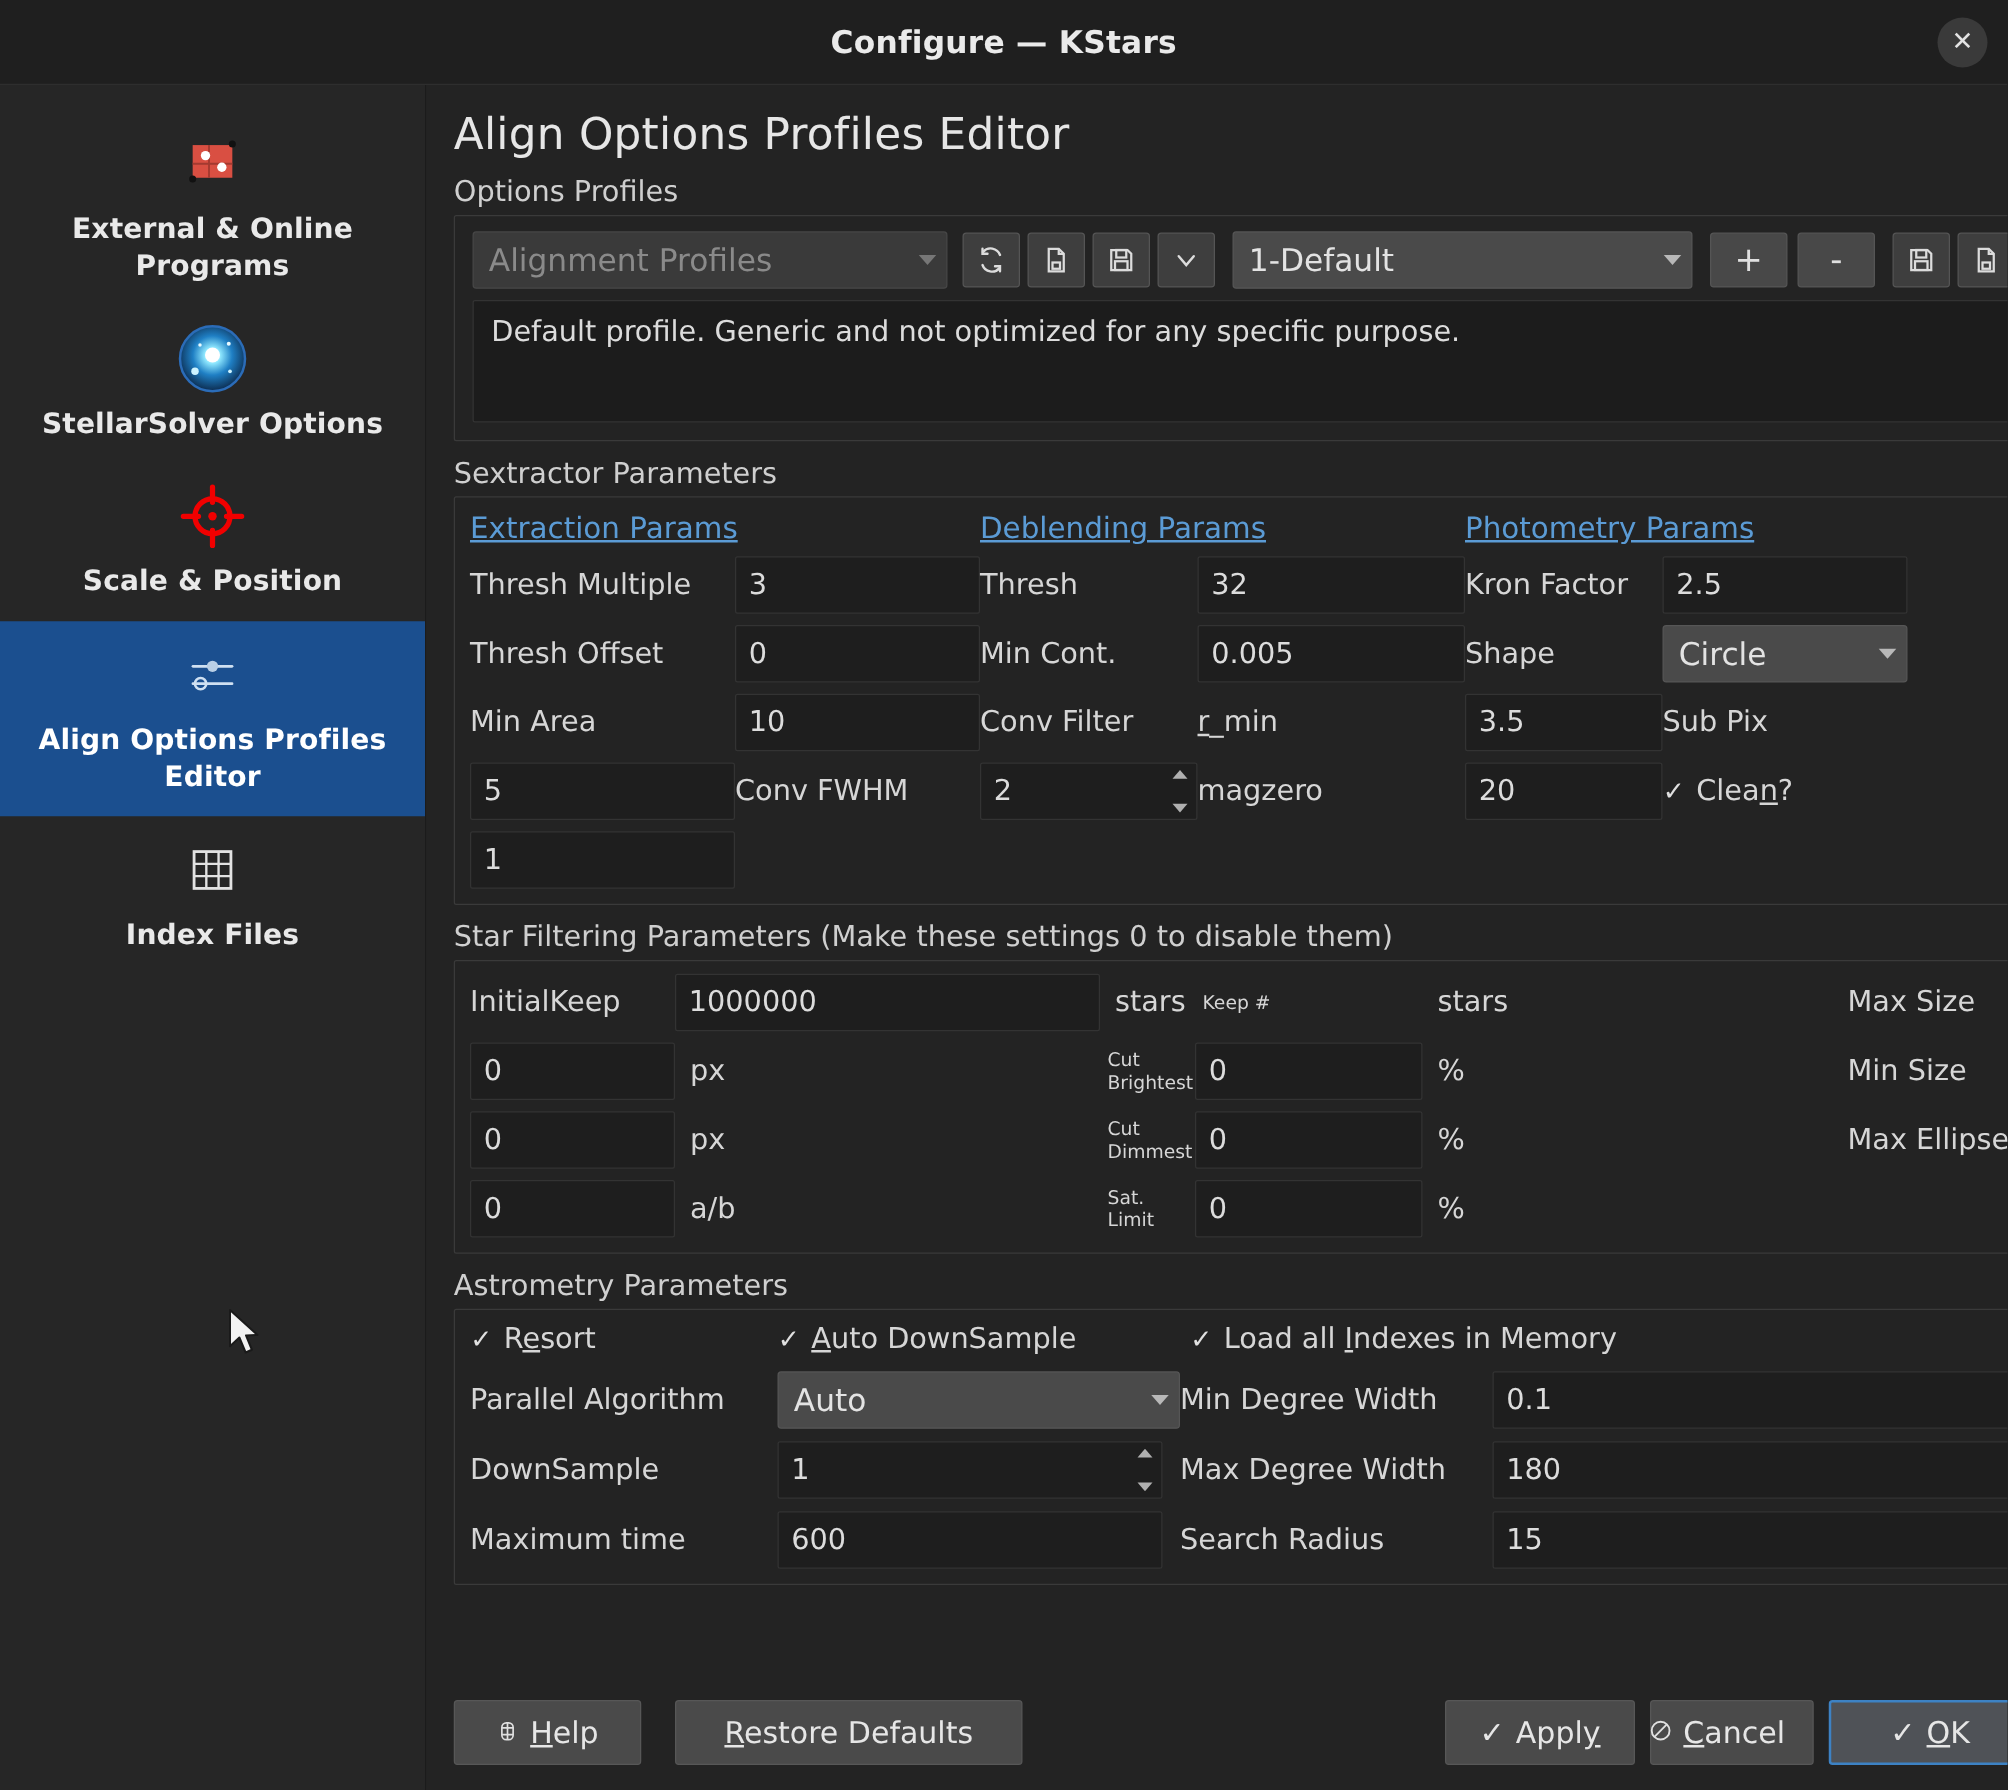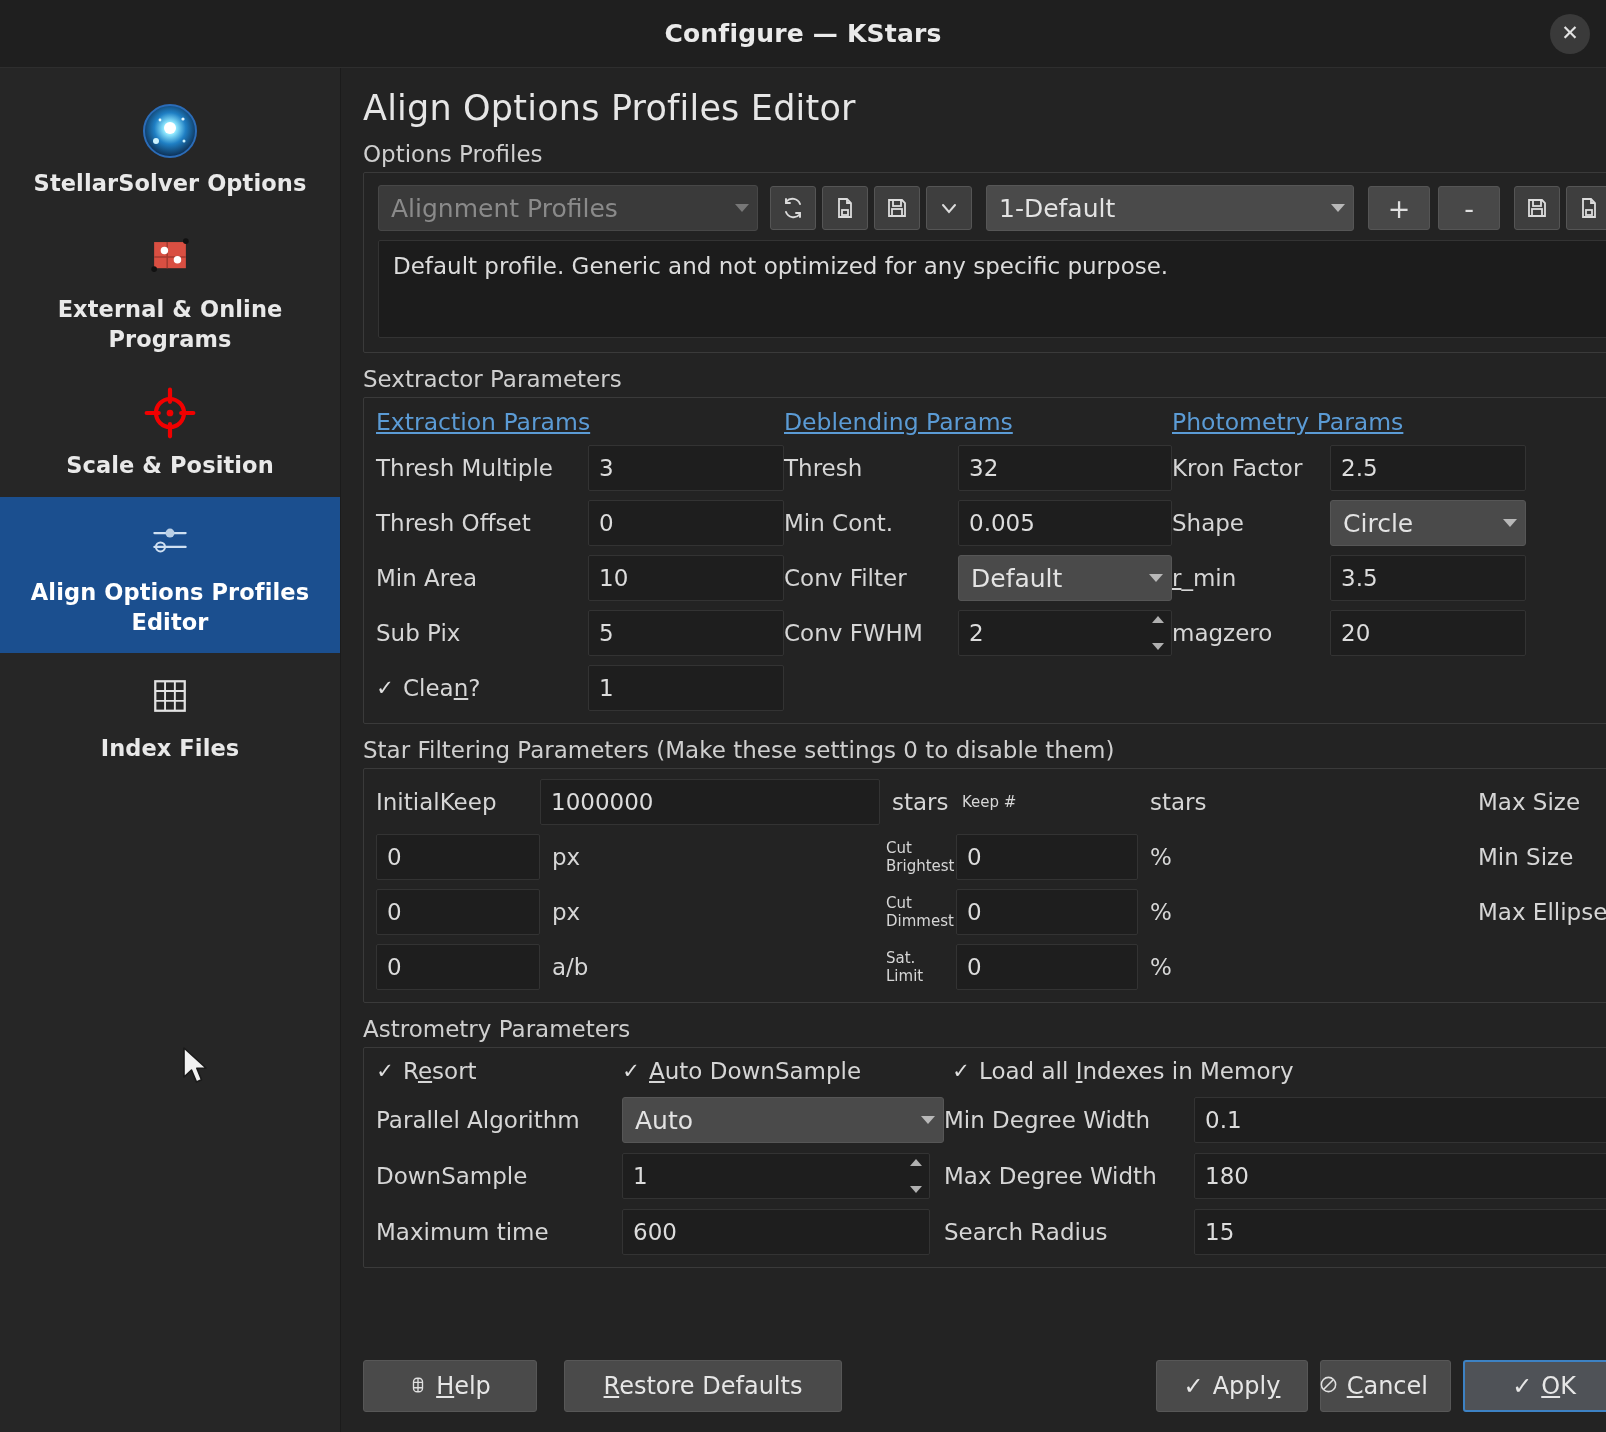--- a/index.html
+++ b/index.html
@@ -187,20 +187,34 @@
 <body>
 
 <div id="titlebar">
   <div id="window-title">Configure — KStars</div>
   <div id="close-btn">✕</div>
 </div>
 
 <div id="frame">
 
   <div id="sidebar">
+
+    <div class="nav-item">
+      <div class="nav-icon">
+        <svg viewBox="0 0 60 60" width="56" height="56">
+          <rect x="13" y="14" width="34" height="28" fill="#d94f42"></rect>
+          <path d="M13 30 H47 M27 14 V42" stroke="#a33a30" stroke-width="1.6"></path>
+          <circle cx="24" cy="23" r="4" fill="#ffffff"></circle>
+          <circle cx="38" cy="33" r="4" fill="#ffffff"></circle>
+          <circle cx="47" cy="13" r="3" fill="#111"></circle>
+          <circle cx="13" cy="43" r="3" fill="#111"></circle>
+        </svg>
+      </div>
+      <div class="nav-label">External &amp; Online Programs</div>
+    </div>
 
     <div class="nav-item">
       <div class="nav-icon">
         <svg viewBox="0 0 60 60" width="60" height="60">
           <defs>
             <radialGradient id="gstar" cx="50%" cy="45%" r="55%">
               <stop offset="0%" stop-color="#ffffff"></stop>
               <stop offset="22%" stop-color="#8fe8ff"></stop>
               <stop offset="55%" stop-color="#1f7fc4"></stop>
               <stop offset="100%" stop-color="#0c2b4e"></stop>
@@ -213,34 +227,20 @@
           <circle cx="20" cy="19" r="1.4" fill="#e8faff"></circle>
           <circle cx="44" cy="40" r="1.5" fill="#cdf3ff"></circle>
         </svg>
       </div>
       <div class="nav-label">StellarSolver Options</div>
     </div>
 
     <div class="nav-item">
       <div class="nav-icon">
         <svg viewBox="0 0 60 60" width="56" height="56">
-          <rect x="13" y="14" width="34" height="28" fill="#d94f42"></rect>
-          <path d="M13 30 H47 M27 14 V42" stroke="#a33a30" stroke-width="1.6"></path>
-          <circle cx="24" cy="23" r="4" fill="#ffffff"></circle>
-          <circle cx="38" cy="33" r="4" fill="#ffffff"></circle>
-          <circle cx="47" cy="13" r="3" fill="#111"></circle>
-          <circle cx="13" cy="43" r="3" fill="#111"></circle>
-        </svg>
-      </div>
-      <div class="nav-label">External &amp; Online Programs</div>
-    </div>
-
-    <div class="nav-item">
-      <div class="nav-icon">
-        <svg viewBox="0 0 60 60" width="56" height="56">
           <circle cx="30" cy="30" r="15" fill="none" stroke="#f10000" stroke-width="4.5"></circle>
           <circle cx="30" cy="30" r="3.6" fill="#f10000"></circle>
           <path d="M30 5 V18 M30 42 V55 M5 30 H18 M42 30 H55" stroke="#f10000" stroke-width="4.5" stroke-linecap="round"></path>
         </svg>
       </div>
       <div class="nav-label">Scale &amp; Position</div>
     </div>
 
     <div class="nav-item active">
       <div class="nav-icon">
@@ -359,24 +359,20 @@
         <div class="field">0.005</div>
         <div class="lbl">Shape</div>
         <div class="combo">
           <span>Circle</span>
           <span class="caret"></span>
         </div>
 
         <div class="lbl">Min Area</div>
         <div class="field">10</div>
         <div class="lbl">Conv Filter</div>
-        <div class="combo">
-          <span>Default</span>
-          <span class="caret"></span>
-        </div>
         <div class="lbl">
           <span class="ul">r</span>_min
         </div>
         <div class="field">3.5</div>
 
         <div class="lbl">Sub Pix</div>
         <div class="field">5</div>
         <div class="lbl">Conv FWHM</div>
         <div class="field spin">
           <span>2</span>
@@ -468,21 +464,21 @@
         <div class="field">180</div>
 
         <div class="lbl">Maximum time</div>
         <div class="field" style="margin-right:14px;">600</div>
         <div class="lbl">Search Radius</div>
         <div class="field">15</div>
       </div>
     </div>
 
     <div id="footer">
-      <div class="fbtn" style="width:174px;">
+      <div class="fbtn" style="width:150px;">
         <span>
           <svg viewBox="0 0 20 20" width="18" height="18" fill="none" stroke="#e0e0e0" stroke-width="1.5">
             <rect x="5" y="2.5" width="10" height="15" rx="4"></rect>
               <path d="M5 7h10M5 13h10M10 2.5v15"></path>
           </svg>
         </span>
         <span><span class="ul">H</span>elp</span>
       </div>
       <div class="fbtn" style="margin-left:27px;width:278px;">
         <span><span class="ul">R</span>estore Defaults</span>

